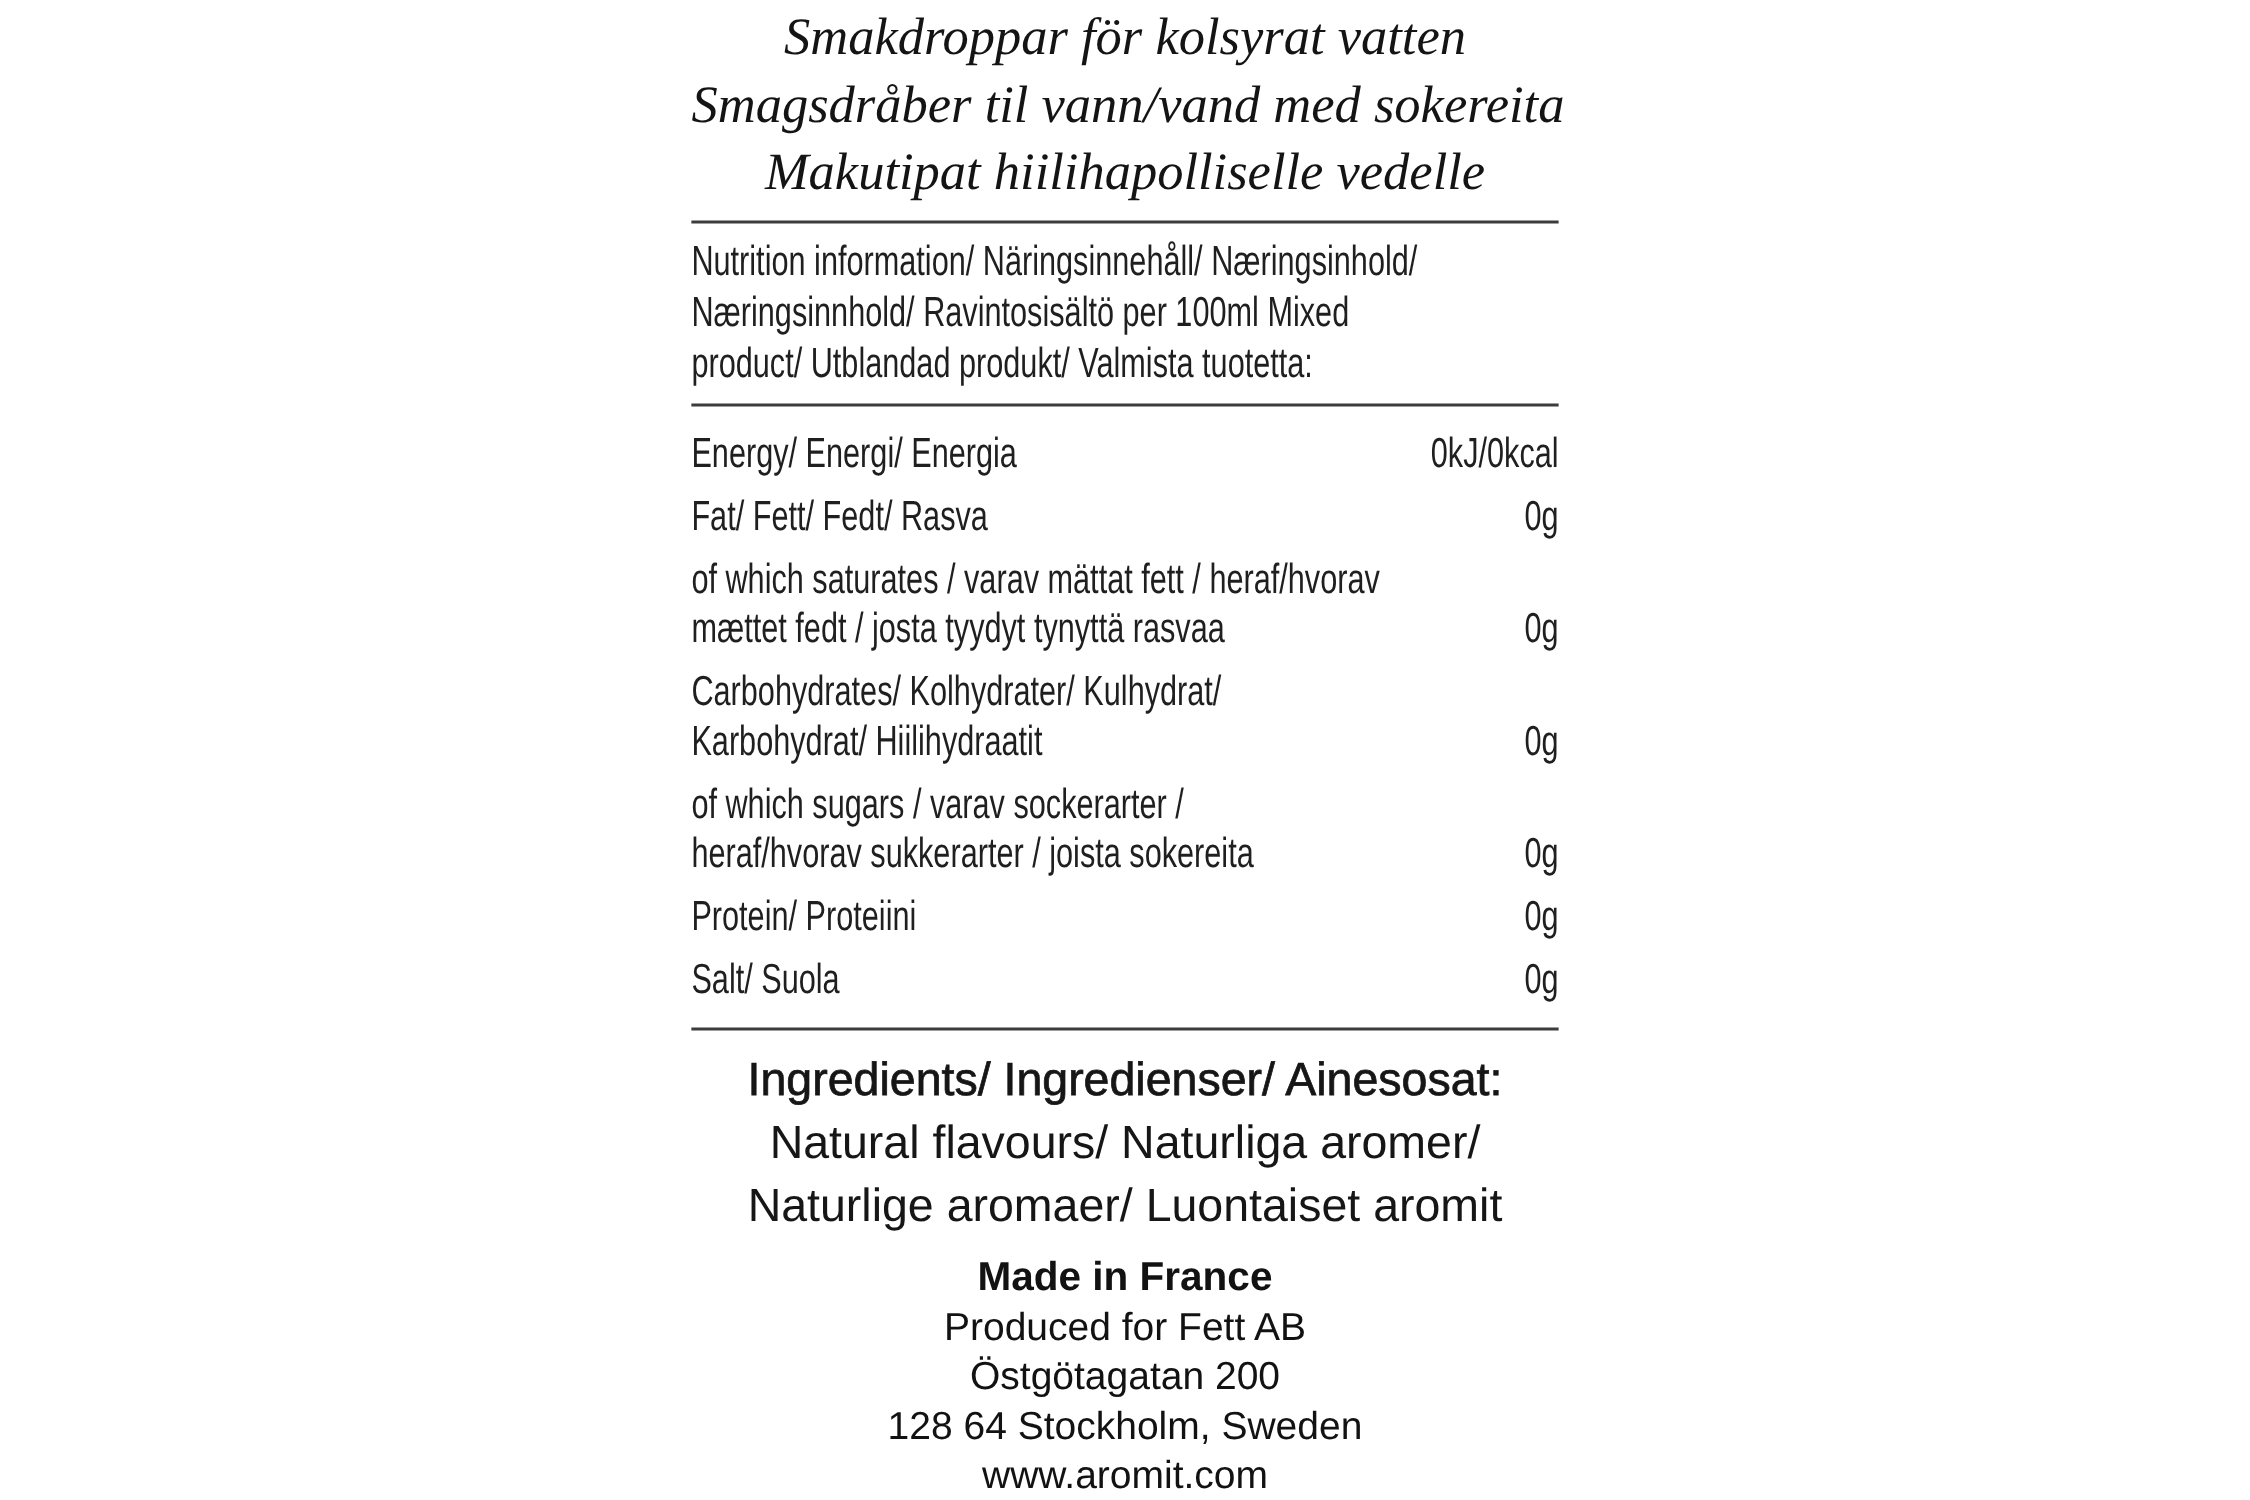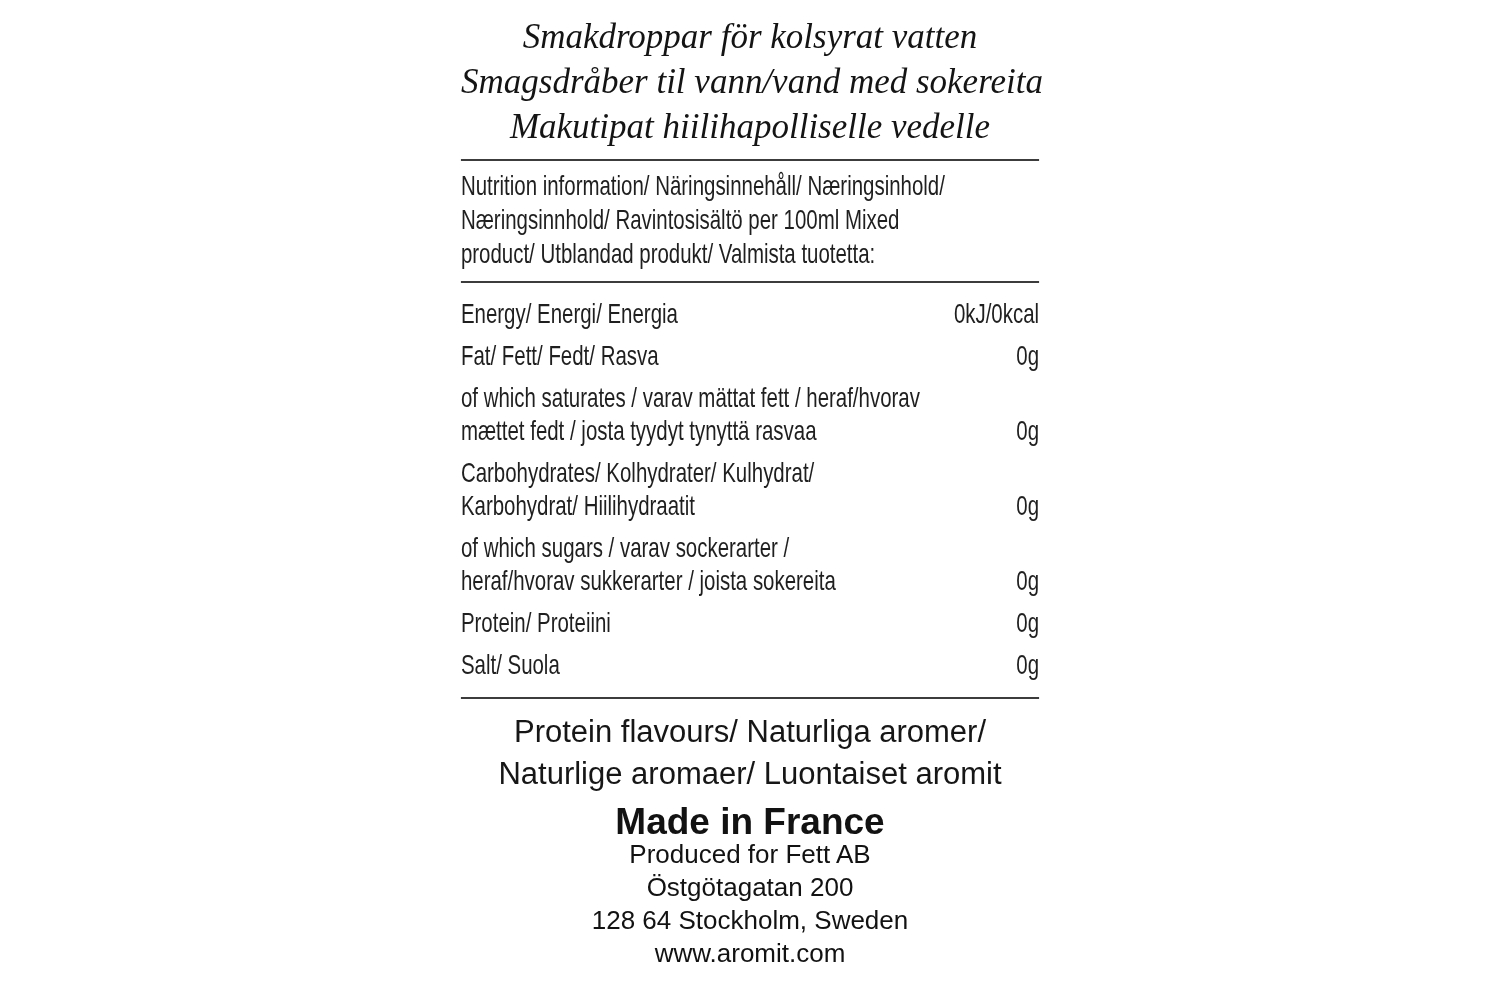--- a/index.html
+++ b/index.html
@@ -9,21 +9,21 @@
   }
   body {
     width: 1500px;
     height: 1000px;
     overflow: hidden;
     font-family: "Liberation Sans", sans-serif;
     color: #1b1b1b;
   }
   .label-column {
     width: 578px;
-    margin: 12px auto;
+    margin: 0 auto;
   }
   
   .product-title {
     padding-top: 2px;
     text-align: center;
     font-family: "Liberation Serif", serif;
     font-style: italic;
     font-size: 35px;
     line-height: 45px;
     color: #141414;
@@ -86,21 +86,21 @@
   .ingredients .ing-line { display: block; }
   
   .footer {
     padding-top: 10px;
     text-align: center;
     font-size: 26px;
     line-height: 33px;
     color: #121212;
   }
   .footer .f-line { display: block; }
-  .footer .f-bold { font-weight: bold; font-size: 37px; }
+  .footer .f-bold { font-weight: bold; font-size: 27px; }
 </style>
 </head>
 <body>
 
 <div class="label-column">
 
   <div class="product-title">
     <span class="t-line">Smakdroppar för kolsyrat vatten</span>
     <span class="t-line">Smagsdråber til vann/vand med sokereita</span>
     <span class="t-line">Makutipat hiilihapolliselle vedelle</span>
@@ -164,21 +164,22 @@
         <span class="n-value">0g</span>
       </div>
 
     </div>
 
     <hr class="rule">
 
   </div>
 
   <div class="ingredients">
-    <span class="ing-line">Protein flavours/ Naturliga aromer/</span>
+    <span class="ing-heading">Ingredients/ Ingredienser/ Ainesosat:</span>
+    <span class="ing-line">Natural flavours/ Naturliga aromer/</span>
     <span class="ing-line">Naturlige aromaer/ Luontaiset aromit</span>
   </div>
 
   <div class="footer">
     <span class="f-line f-bold">Made in France</span>
     <span class="f-line">Produced for Fett AB</span>
     <span class="f-line">Östgötagatan 200</span>
     <span class="f-line">128 64 Stockholm, Sweden</span>
     <span class="f-line">www.aromit.com</span>
   </div>

